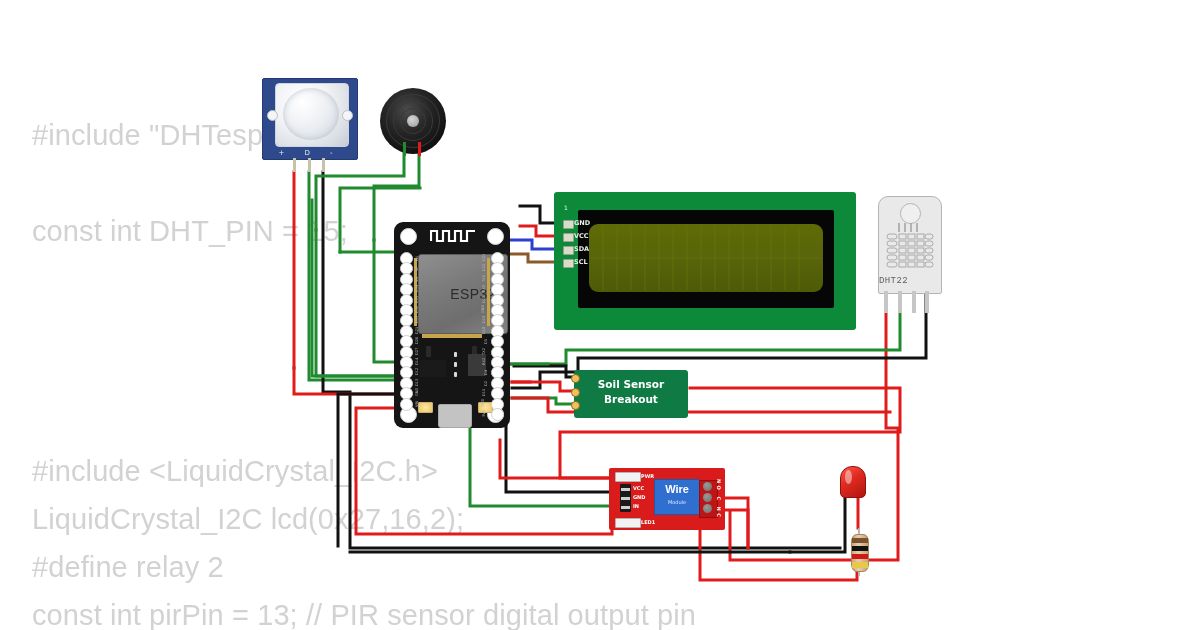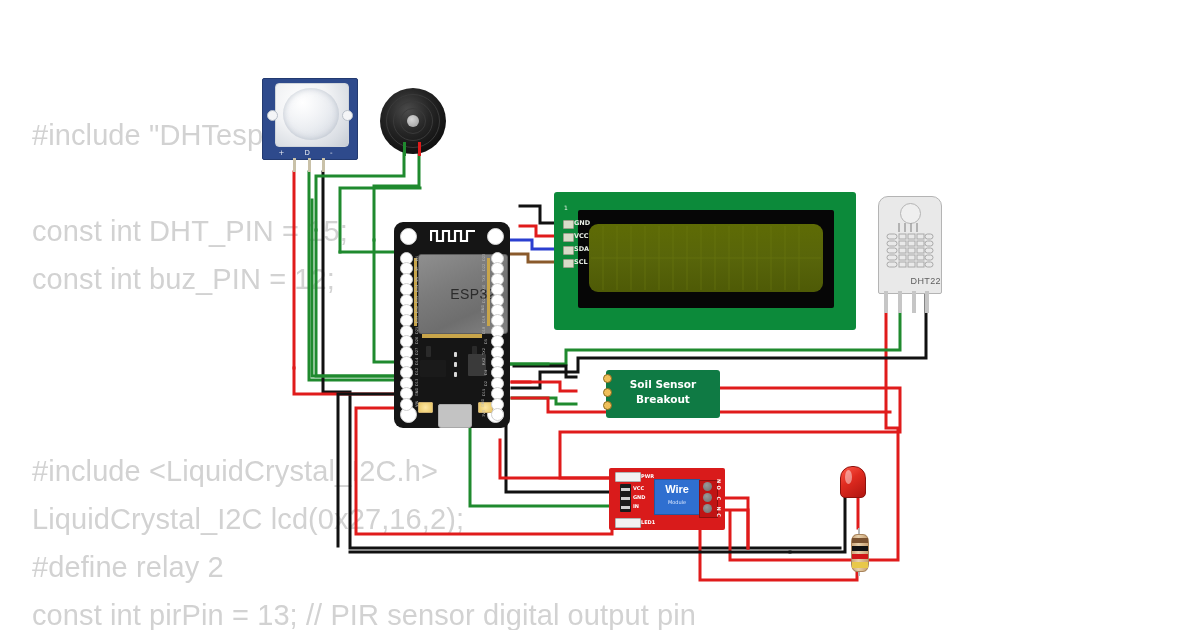--- a/index.html
+++ b/index.html
@@ -69,26 +69,26 @@
   .lcd-plbl{position:absolute;left:20px;font-family:"DejaVu Sans",sans-serif;font-size:6.5px;color:#e9efe6;font-weight:bold;}
   .lcd-one{position:absolute;left:10px;top:12px;font-family:"DejaVu Sans",sans-serif;font-size:6px;color:#eaf2e7;}
 
   
   .dht{left:878px;top:196px;width:62px;height:96px;background:#e9e9e9;border:1px solid #b4b4b4;
        border-radius:10px 10px 2px 2px;}
   .dht-circ{position:absolute;left:21px;top:6px;width:19px;height:19px;border-radius:50%;
        background:#efefef;border:1px solid #b4b4b4;}
   .dht-vent{position:absolute;left:17px;top:26px;width:27px;height:9px;}
   .dht-grid{position:absolute;left:7px;top:36px;width:48px;height:36px;}
-  .dht-lbl{position:absolute;left:0;bottom:7px;width:100%;text-align:right;
-       font-family:Liberation Sans, sans-serif;font-size:9px;color:#5e5e5e;letter-spacing:.4px;}
+  .dht-lbl{position:absolute;left:0;bottom:7px;width:100%;text-align:left;
+       font-family:Liberation Mono, monospace;font-size:9px;color:#5e5e5e;letter-spacing:.4px;}
   .dht-leg{position:absolute;top:95px;width:4px;height:22px;background:#c6c6c6;}
 
   
-  .soil{left:606px;top:370px;width:114px;height:48px;background:#0f7a44;border-radius:3px;}
+  .soil{left:574px;top:370px;width:114px;height:48px;background:#0f7a44;border-radius:3px;}
   .soil-t{position:absolute;left:0;top:7px;width:100%;text-align:center;color:#fff;
        font-family:"DejaVu Sans",sans-serif;font-size:10.5px;line-height:15px;font-weight:bold;}
   .soil-pad{position:absolute;left:-3px;width:7px;height:7px;border-radius:50%;background:#f0c05a;border:1px solid #8d6a1e;}
 
   
   .relay{left:609px;top:468px;width:116px;height:62px;background:#d91b1b;border-radius:2px;}
   .relay-blue{position:absolute;left:45px;top:11px;width:44px;height:34px;background:#2f6fd0;border:1px solid #24579f;}
   .relay-blue b{display:block;text-align:center;color:#fff;font-size:11px;line-height:19px;
        font-family:"Liberation Sans",sans-serif;font-weight:bold;}
   .relay-blue i{display:block;text-align:center;color:#dce9ff;font-size:5px;font-style:normal;
@@ -117,21 +117,20 @@
   .res-lead{position:absolute;left:7px;width:2px;background:#b7b7b7;}
 </style>
 </head>
 <body>
 
 <div id="stage">
 
   <div id="code-layer">
     <div class="code-line" style="top:119px">#include "DHTesp.h"</div>
     <div class="code-line" style="top:215px">const int DHT_PIN = 15;</div>
-    <div class="code-line" style="top:263px">const int buz_PIN = 12;</div>
     <div class="code-line" style="top:455px">#include &lt;LiquidCrystal_I2C.h&gt;</div>
     <div class="code-line" style="top:503px">LiquidCrystal_I2C lcd(0x27,16,2);</div>
     <div class="code-line" style="top:551px">#define relay 2</div>
     <div class="code-line" style="top:599px">const int pirPin = 13; // PIR sensor digital output pin</div>
   </div>
 
   <svg id="wire-layer" width="1200" height="630">
     <g fill="none" stroke-width="3" stroke-linecap="square" stroke-linejoin="miter">
 
       <path d="M294,172 L294,368" stroke="#e01b1b"></path>

